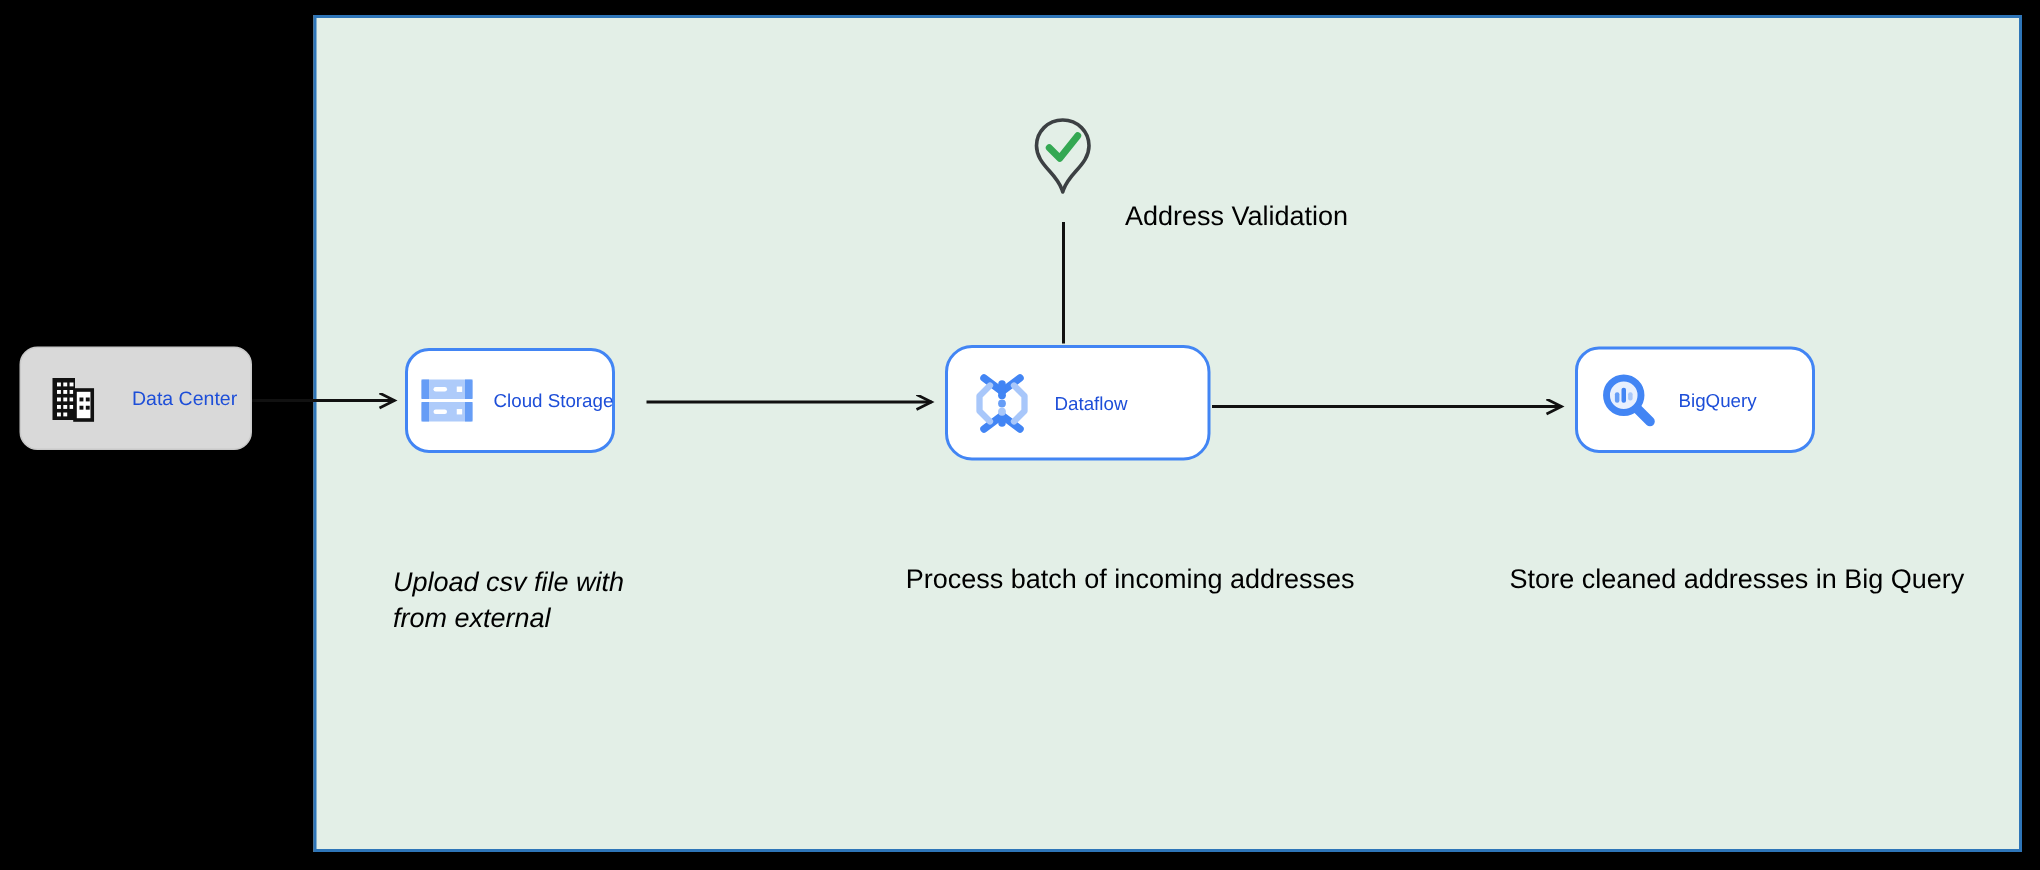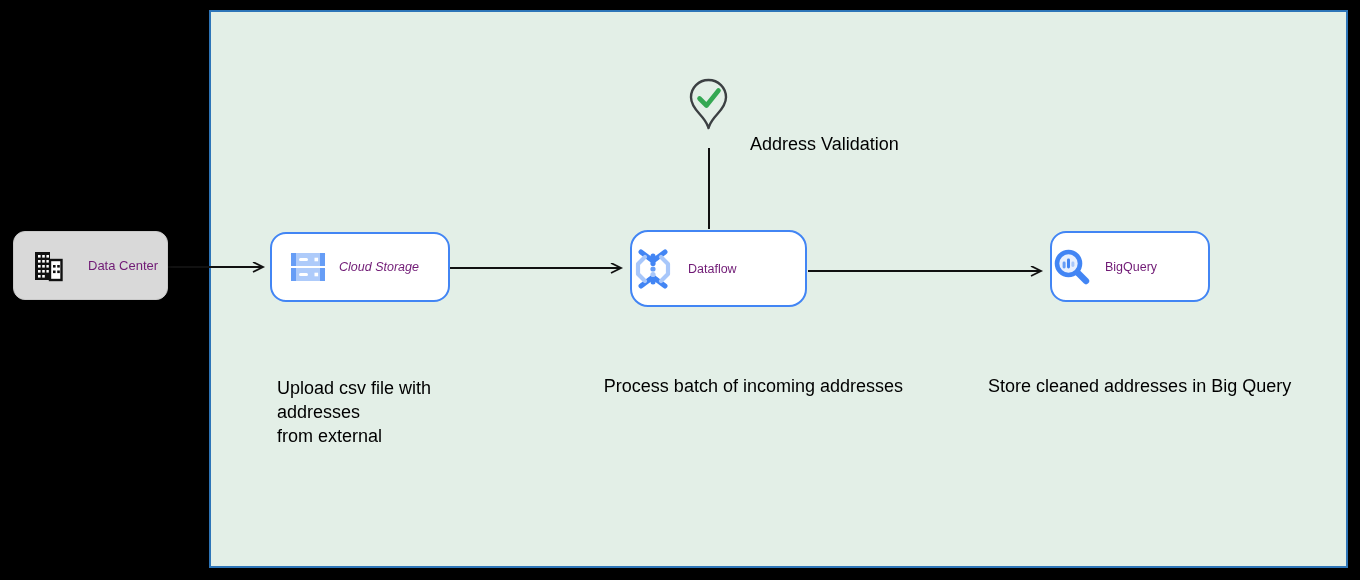--- a/index.html
+++ b/index.html
@@ -22,39 +22,39 @@
     border:2px solid var(--frame-border);
     box-shadow:2px 2px 0 rgba(0,0,0,0.35);
   }
   .edges { position:absolute; left:0; top:0; width:1360px; height:580px; pointer-events:none; }
   .node {
     position:absolute; display:flex; align-items:center;
     background:var(--node-fill);
     border:2px solid var(--node-border);
     border-radius:16px;
   }
-  .node .label { font-size:12.5px; color:#701a75; white-space:nowrap; }
+  .node .label { font-size:12.5px; color:#1d4ed8; white-space:nowrap; }
   .node-data-center {
     left:13px; top:231px; width:155px; height:69px;
     background:var(--data-center-fill);
     border:1px solid var(--data-center-border);
     border-radius:12px; padding-left:16px; gap:22px;
     box-shadow:2px 2px 3px rgba(0,0,0,0.4);
   }
   .node-data-center .label { font-size:13px; }
-  .node-cloud-storage { left:270px; top:232px; width:180px; height:70px; padding-left:18px; gap:13px;font-style:italic; }
-  .node-dataflow     { left:630px; top:230px; width:177px; height:77px; border-radius:18px; gap:14px; }
-  .node-bigquery     { left:1050px; top:231px; width:160px; height:71px; gap:13px; }
+  .node-cloud-storage { left:270px; top:232px; width:140px; height:70px; padding-left:8px; gap:13px; }
+  .node-dataflow     { left:630px; top:230px; width:177px; height:77px; border-radius:18px; padding-left:15px; gap:14px; }
+  .node-bigquery     { left:1050px; top:231px; width:160px; height:71px; padding-left:14px; gap:13px; }
   .icon { display:inline-flex; flex:0 0 auto; }
   .pin { position:absolute; left:686px; top:77px; }
   .caption { position:absolute; font-size:18px; line-height:24px; color:var(--text-color);margin-top:44px; }
   .caption-address { left:750px; top:89px; line-height:23px; }
-  .caption-upload  { left:277px; top:332px; }
+  .caption-upload  { left:262px; top:332px;font-style:italic; }
   .caption-process { left:567px; top:330px; width:336px; text-align:right; }
-  .caption-store   { left:988px; top:330px; width:340px; }
+  .caption-store   { left:988px; top:330px; width:340px; text-align:center; }
   .caption .line { display:block; }
 </style>
 </head>
 <body>
 
 <div class="frame"></div>
 
 <svg class="edges" viewBox="0 0 1360 580">
   <defs>
     <marker id="openArrow" markerWidth="14" markerHeight="12" refX="11" refY="5" orient="auto" markerUnits="userSpaceOnUse">
@@ -160,17 +160,16 @@
       <path d="M13.5,21.5 L20.5,28.5 L32.5,13.5" fill="none" stroke="#34a853" stroke-width="4.6" stroke-linecap="round" stroke-linejoin="round"></path>
     </svg>
   </span>
 </div>
 <div class="caption caption-address">
   <span class="line">Address Validation</span>
 </div>
 
 <div class="caption caption-upload">
   <span class="line">Upload csv file with</span>
-  <span class="line">addresses</span>
   <span class="line">from external</span>
 </div>
 <div class="caption caption-process">Process batch of incoming addresses</div>
 <div class="caption caption-store">Store cleaned addresses in Big Query</div>
 
 </body></html>

